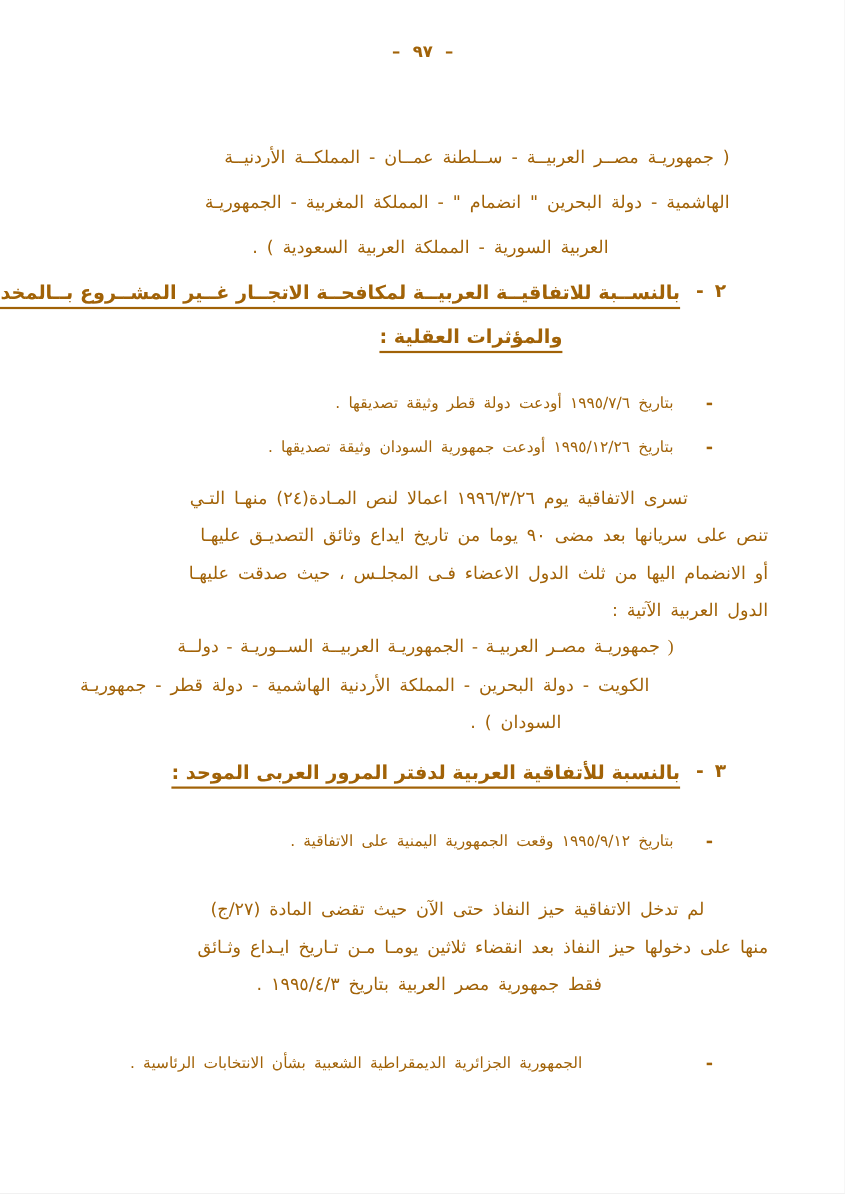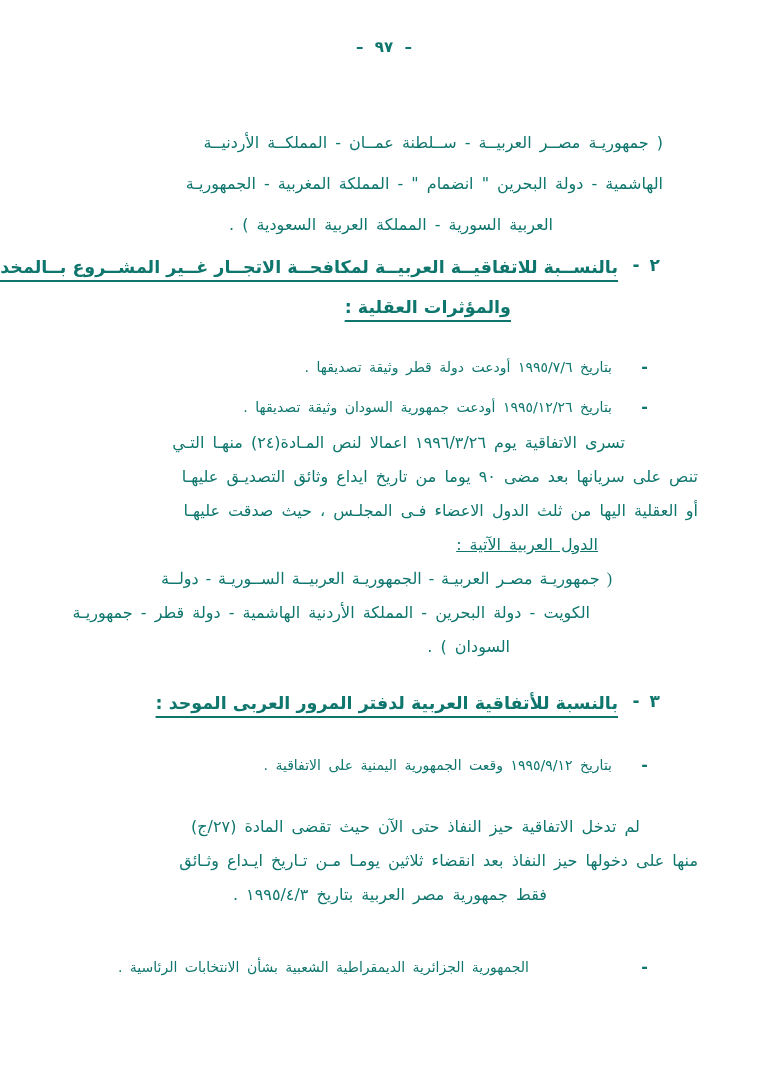--- a/index.html
+++ b/index.html
@@ -1,21 +1,21 @@
 <!DOCTYPE html>
 <html lang="ar" dir="rtl"><head>
 <meta charset="utf-8">
 <style>
   html,body{margin:0;padding:0;background:#e8e8e8;}
   .page{
     position:relative;
     width:768px;height:1085px;
     background:#ffffff;
     font-family:"DejaVu Sans",sans-serif;
-    color:#0f766e;
+    color:#a16207;
     direction:rtl;
     overflow:hidden;
     margin:0 auto;
   }
   .block{position:absolute;}
   .line{white-space:nowrap;text-align:right;}
   .body-text{font-size:16px;line-height:34px;word-spacing:3px;}
   .para1 .line{line-height:41px;}
   .pagenum{
     top:38px;left:0;right:0;text-align:center;
@@ -62,25 +62,25 @@
     <div class="bullet">
       <span class="b-dash">-</span>
       <span class="b-text">بتاريخ ١٩٩٥/٧/٦ أودعت دولة قطر وثيقة تصديقها .</span>
     </div>
     <div class="bullet">
       <span class="b-dash">-</span>
       <span class="b-text">بتاريخ ١٩٩٥/١٢/٢٦ أودعت جمهورية السودان وثيقة تصديقها .</span>
     </div>
   </div>
 
-  <div class="block body-text" style="top:426px;right:70px;">
+  <div class="block body-text" style="top:436px;right:70px;">
     <div class="line" style="margin-right:73px;">تسرى الاتفاقية يوم ١٩٩٦/٣/٢٦ اعمالا لنص المـادة(٢٤) منهـا التـي</div>
     <div class="line">تنص على سريانها بعد مضى ٩٠ يوما من تاريخ ايداع وثائق التصديـق عليهـا</div>
-    <div class="line">أو العقلية اليها من ثلث الدول الاعضاء فـى المجلـس ، حيث صدقت عليهـا</div>
-    <div class="line" style="margin-right:100px;text-decoration:underline;">الدول العربية الآتية :</div>
+    <div class="line">أو الانضمام اليها من ثلث الدول الاعضاء فـى المجلـس ، حيث صدقت عليهـا</div>
+    <div class="line" style="">الدول العربية الآتية :</div>
     <div class="line" style="margin-right:86px;font-family:Liberation Serif, serif;">( جمهوريـة مصـر العربيـة - الجمهوريـة العربيــة الســوريـة - دولــة</div>
     <div class="line" style="margin-right:108px;">الكويت - دولة البحرين - المملكة الأردنية الهاشمية - دولة قطر - جمهوريـة</div>
     <div class="line" style="margin-right:188px;">السودان ) .</div>
   </div>
 
   <div class="block numbered-heading" style="top:684px;right:108px;">
     <div class="h-num">
       <span>٣</span>
       <span>-</span>
     </div>

